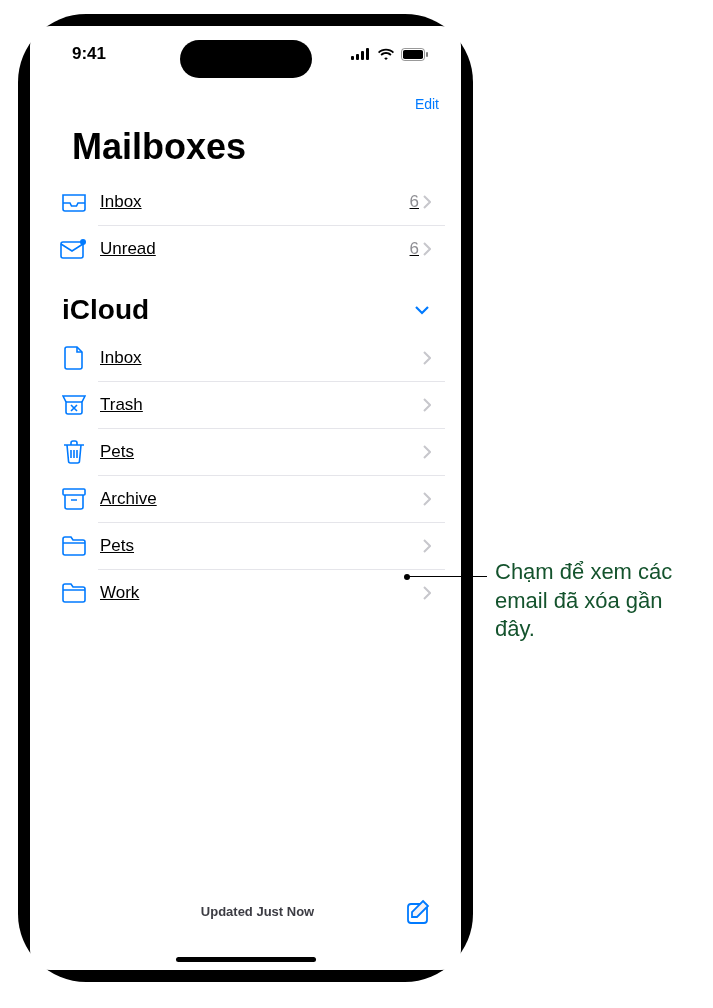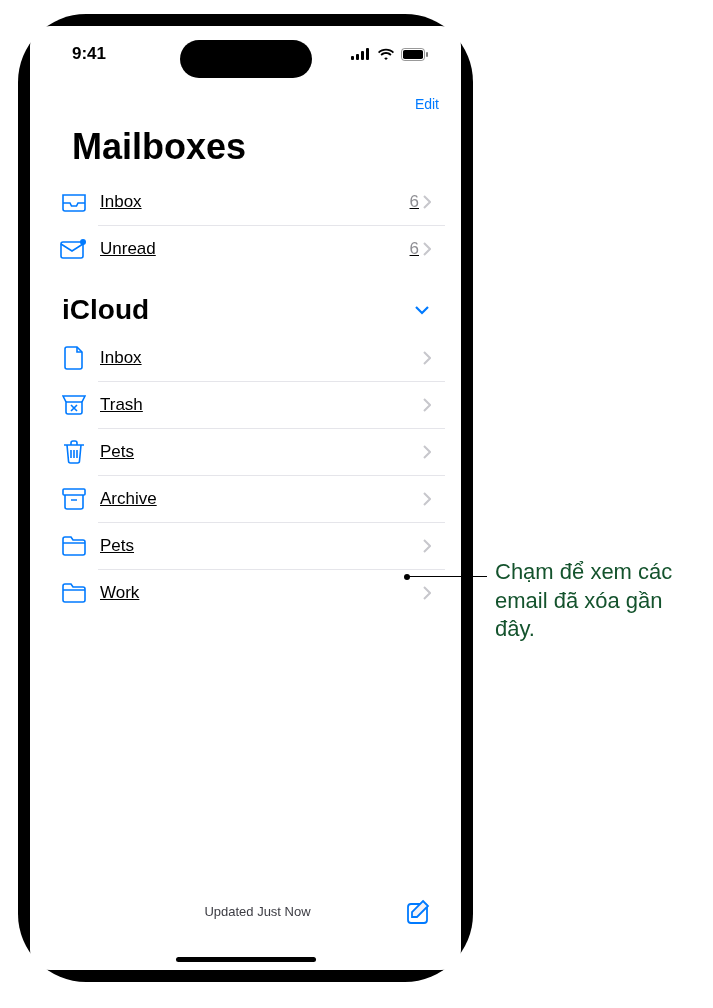--- a/index.html
+++ b/index.html
@@ -140,21 +140,21 @@
     height: 80px;
     display: flex;
     align-items: flex-start;
     justify-content: center;
     padding: 14px 22px 0 22px;
     position: relative;
   }
   .toolbar .status-text {
     font-size: 13px;
     color: #3c3c43;
-    font-weight: 400;
+    font-weight: 700;
     margin-left: 24px;
   }
   .compose {
     position: absolute;
     right: 28px;
     top: 8px;
     color: #007aff;
   }
   .home-indicator {
     position: absolute;

